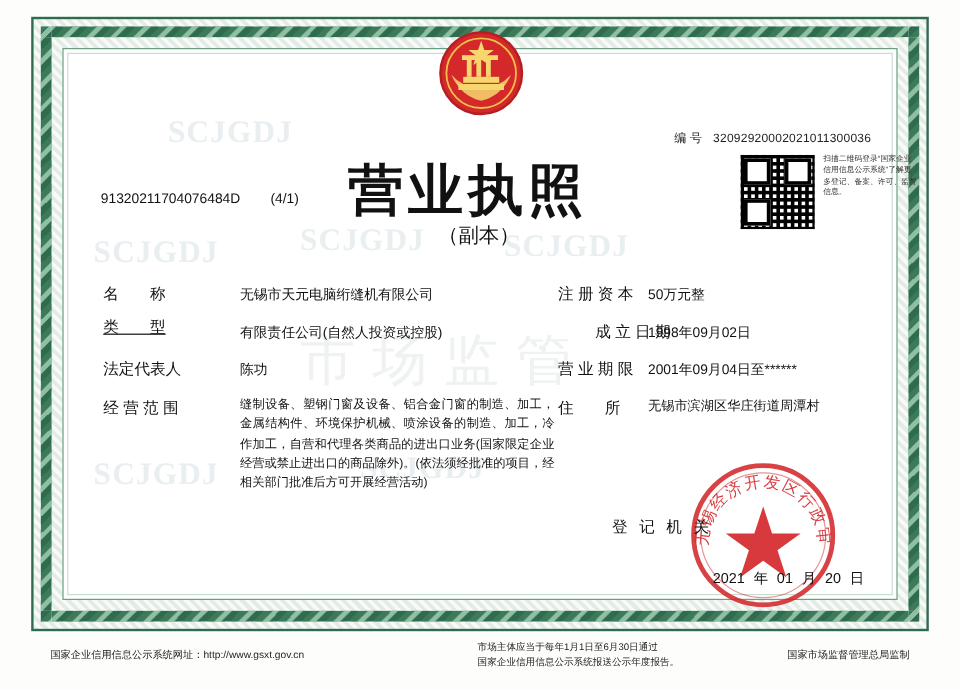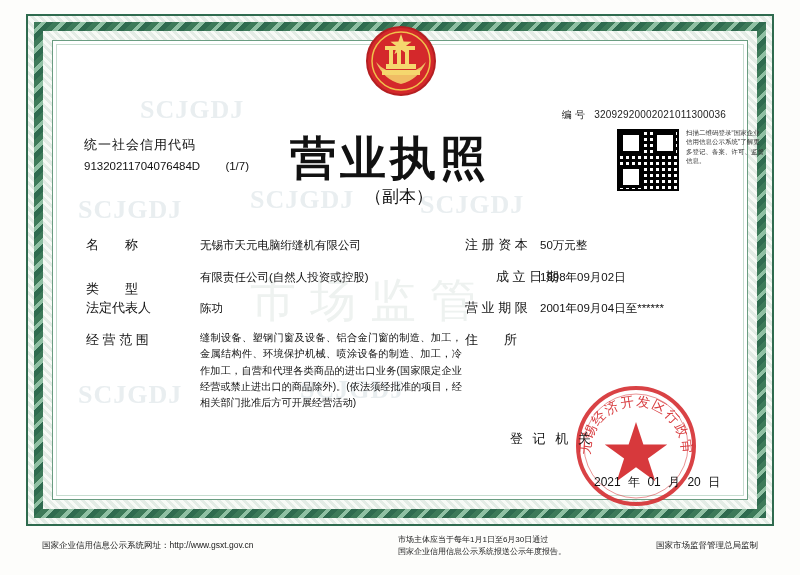--- a/index.html
+++ b/index.html
@@ -308,54 +308,54 @@
   <div class="doc-number">
     <span class="label">编 号</span>
     <span>32092920002021011300036</span>
   </div>
 
   <div class="qr">
       <div class="qr-sq3"></div>
     </div>
   <div class="qr-note">扫描二维码登录“国家企业信用信息公示系统”了解更多登记、备案、许可、监督信息。</div>
 
-  <div class="credit-code-label">统一社会信用代码</div>
   <div class="credit-code-value">
     <span>91320211704076484D</span>
-    <span class="pages">(1/7)</span>
+    <span class="pages">(4/1)</span>
   </div>
 
   <div class="title">营业执照</div>
   <div class="subtitle">（副本）</div>
 
   <div class="fields">
     <div class="f-label" style="left:86px; top:236px;text-align:center;">名　　称</div>
     <div class="f-value" style="left:200px; top:238px;">无锡市天元电脑绗缝机有限公司</div>
 
-    <div class="f-label" style="left:86px; top:280px;">类　　型</div>
+    <div class="f-label" style="left:86px; top:264px;text-decoration:underline;">类　　型</div>
     <div class="f-value" style="left:200px; top:270px;">有限责任公司(自然人投资或控股)</div>
 
     <div class="f-label" style="left:86px; top:299px;">法定代表人</div>
     <div class="f-value" style="left:200px; top:301px;">陈功</div>
 
     <div class="f-label" style="left:86px; top:331px;">经 营 范 围</div>
 
     <div class="f-label" style="left:465px; top:236px;">注 册 资 本</div>
     <div class="f-value" style="left:540px; top:238px;">50万元整</div>
 
     <div class="f-label" style="left:465px; top:268px;margin-left:31px;">成 立 日 期</div>
     <div class="f-value" style="left:540px; top:270px;">1998年09月02日</div>
 
     <div class="f-label" style="left:465px; top:299px;">营 业 期 限</div>
     <div class="f-value" style="left:540px; top:301px;">2001年09月04日至******</div>
 
     <div class="f-label" style="left:465px; top:331px;">住　　所</div>
   </div>
 
   <div class="scope-text">缝制设备、塑钢门窗及设备、铝合金门窗的制造、加工，金属结构件、环境保护机械、喷涂设备的制造、加工，冷作加工，自营和代理各类商品的进出口业务(国家限定企业经营或禁止进出口的商品除外)。(依法须经批准的项目，经相关部门批准后方可开展经营活动)</div>
+  <div class="addr-text">无锡市滨湖区华庄街道周潭村</div>
 
   <div class="seal">
     <svg width="128" height="128" viewBox="0 0 128 128">
       <circle cx="64" cy="64" r="58" fill="none" stroke="#d4282b" stroke-width="4" opacity="0.88"></circle>
       <circle cx="64" cy="64" r="52" fill="none" stroke="#d4282b" stroke-width="1" opacity="0.5"></circle>
       <path id="sealArc" d="M 64,124 m -48,0 a 48,48 0 1,1 96,0" fill="none"></path>
       <defs>
         <path id="arcTop" d="M 18,70 A 46,46 0 0 1 110,70"></path>
       </defs>
       <text font-size="13.5" fill="#d4282b" font-family="'Liberation Serif', serif" opacity="0.9" letter-spacing="1.5">

